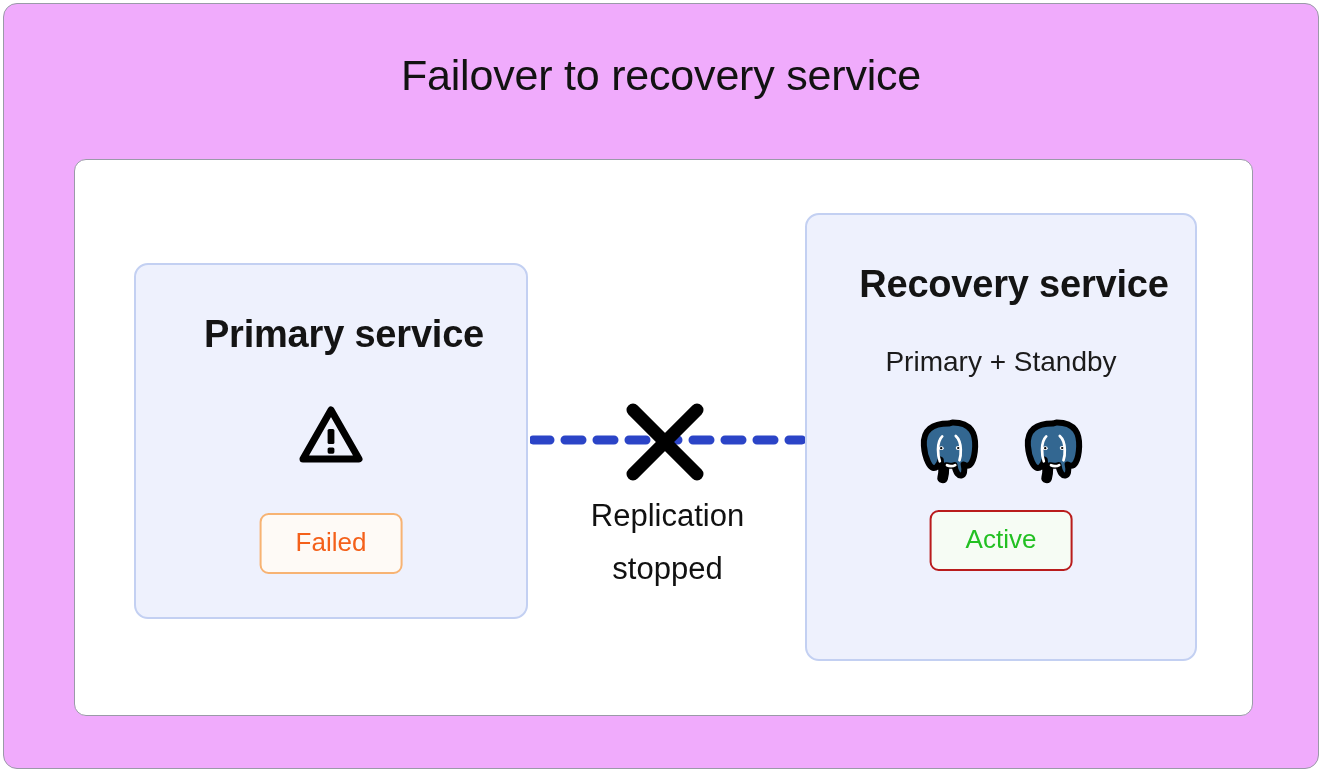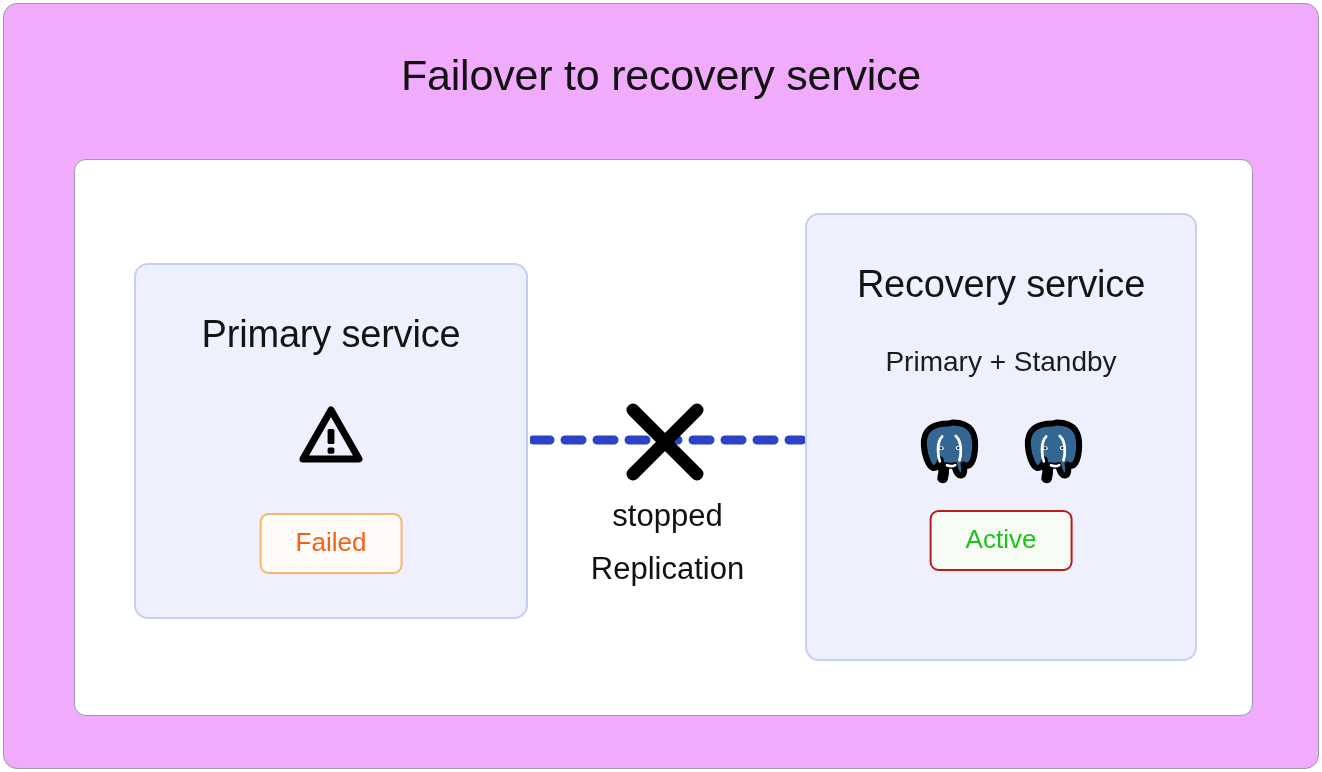--- a/index.html
+++ b/index.html
@@ -67,25 +67,25 @@
 
   #recovery-service-box {
     left: 730px;
     top: 53px;
     width: 392px;
     height: 448px;
   }
 
   .box-title {
     position: absolute;
-    left: 0;
+    left: 13px;
     width: 100%;
     text-align: center;
     font-size: 38px;
-    font-weight: 400;
+    font-weight: 700;
     color: #141414;
     letter-spacing: -0.2px;
   }
 
   #primary-service-title { top: 48px; }
   #recovery-service-title { top: 48px; }
 
   #recovery-service-subtitle {
     position: absolute;
     left: 0;
@@ -217,22 +217,22 @@
       </span>
 
       <span id="replication-cross-icon">
         <svg viewBox="0 0 84 84" width="84" height="84" aria-hidden="true">
           <line x1="10" y1="10" x2="74" y2="74" stroke="#000000" stroke-width="13" stroke-linecap="round"></line>
           <line x1="74" y1="10" x2="10" y2="74" stroke="#000000" stroke-width="13" stroke-linecap="round"></line>
         </svg>
       </span>
 
       <div id="replication-label">
+        <span class="line">Replication</span>
         <span class="line">stopped</span>
-        <span class="line">Replication</span>
       </div>
     </div>
 
     <div class="service-box" id="recovery-service-box">
 
       <div class="box-title" id="recovery-service-title">Recovery service</div>
 
       <div id="recovery-service-subtitle">Primary + Standby</div>
 
       <div id="postgres-logo-row">

